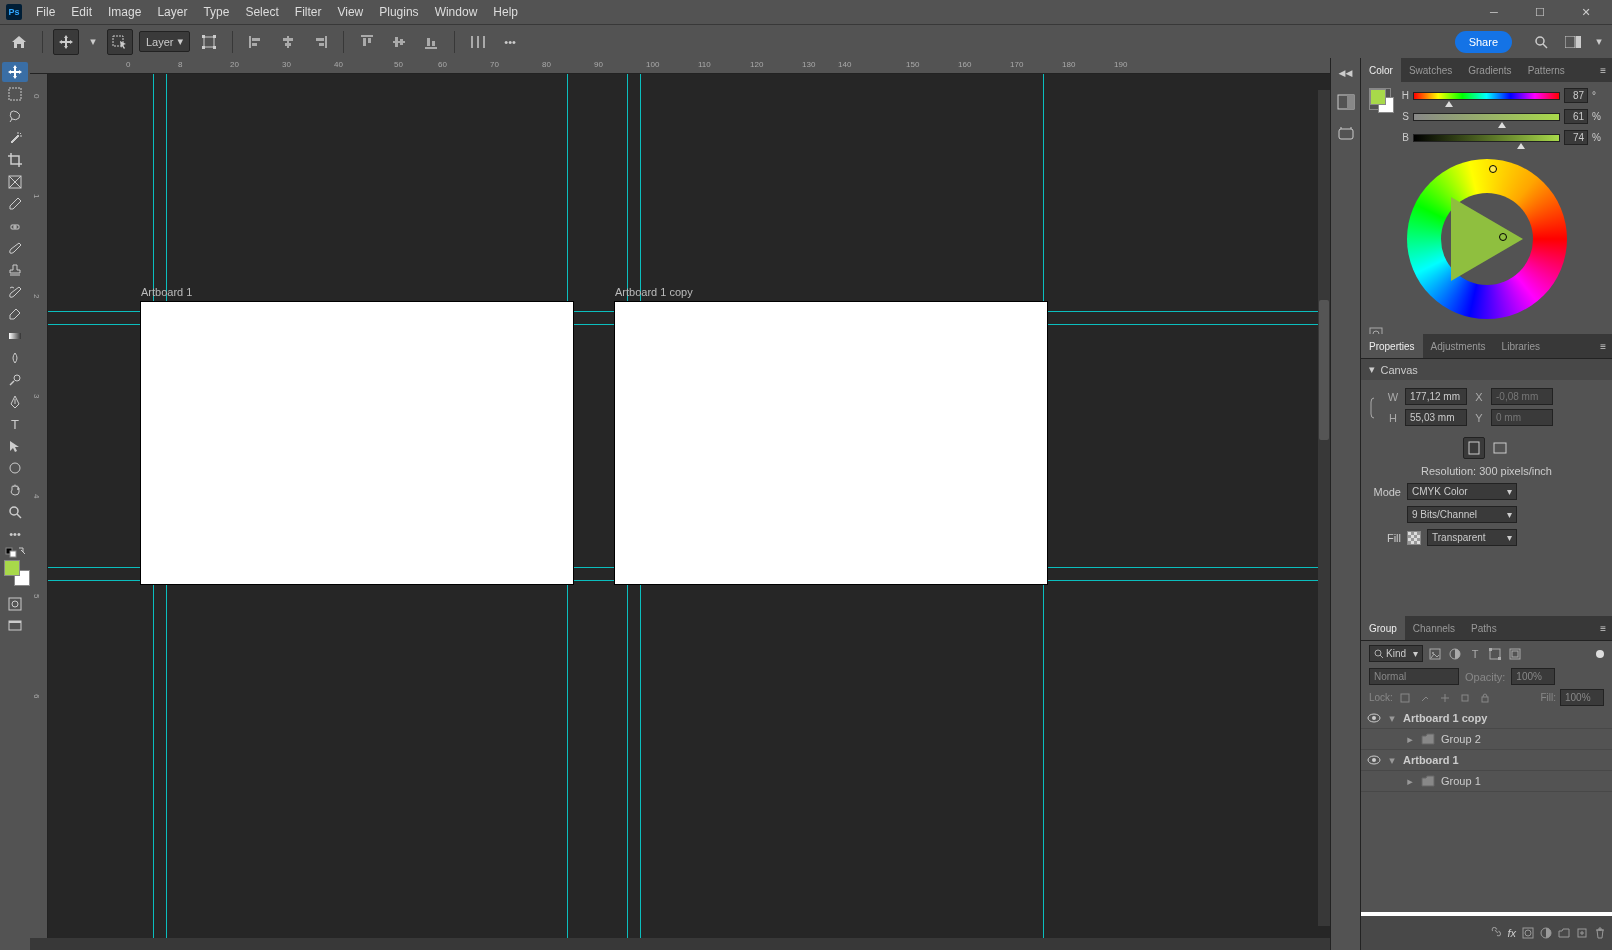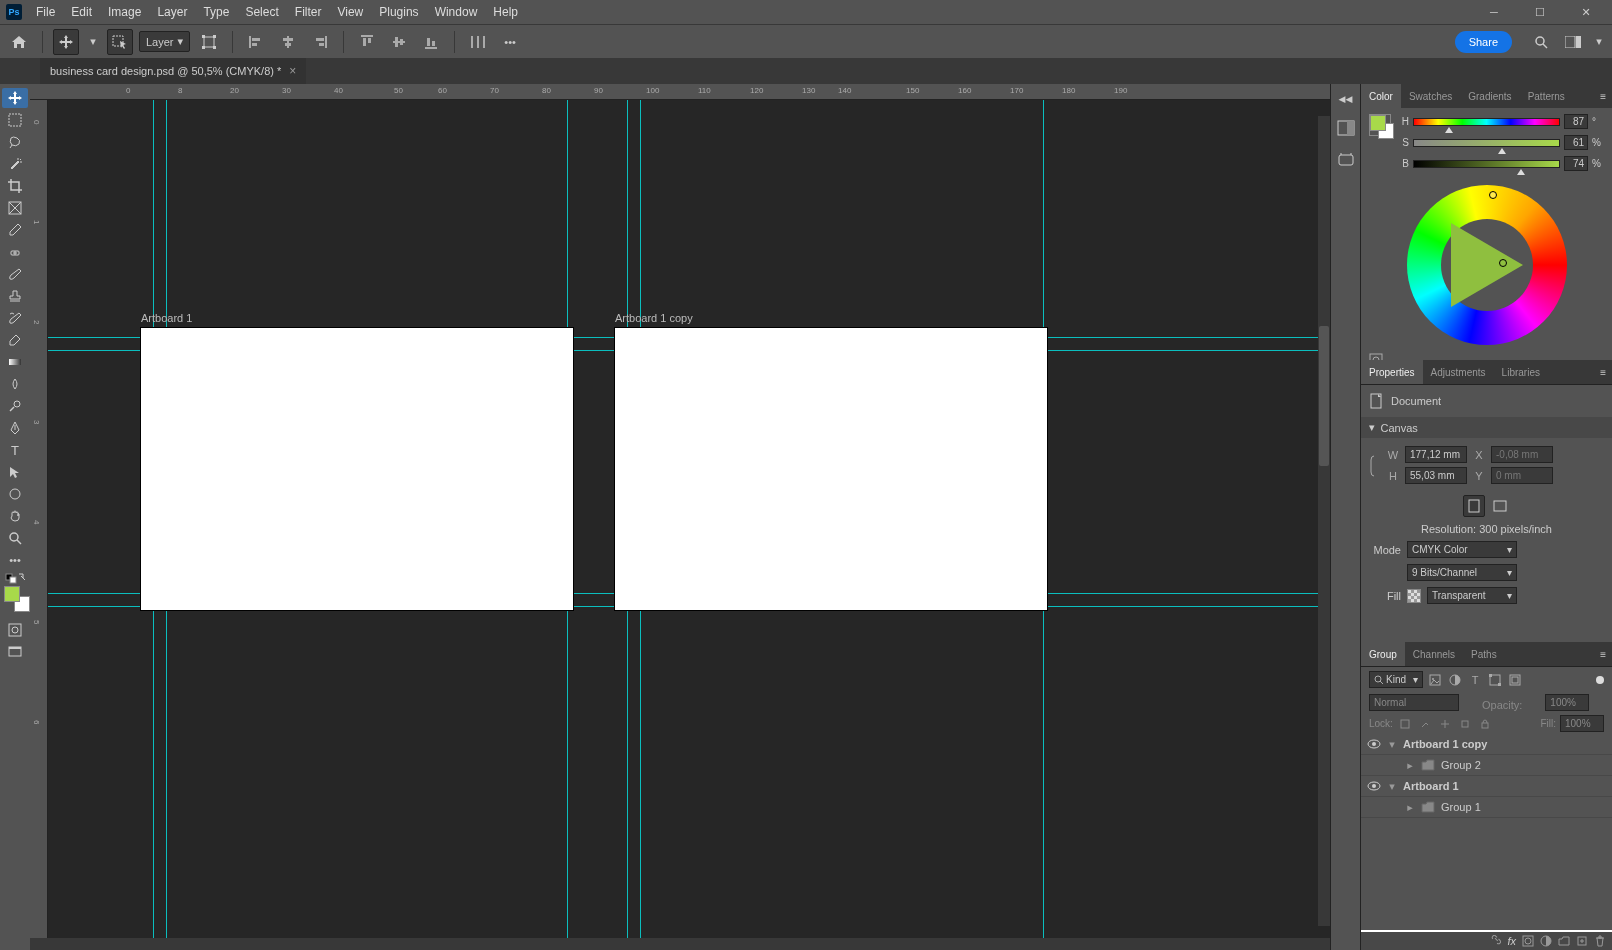--- a/index.html
+++ b/index.html
@@ -90,30 +90,30 @@
 .prop-label { width: 12px; text-align: center; color: #aaa; }
 .prop-input { background: #3a3a3a; border: 1px solid #222; padding: 2px 4px; width: 62px; color: #ccc; font-size: 10px; }
 .prop-input.dim { color: #777; }
 .prop-select { background: #3a3a3a; border: 1px solid #222; padding: 2px 4px; width: 110px; color: #ccc; font-size: 10px; display: flex; justify-content: space-between; align-items: flex-start; }
 
 
 .layers-panel { flex: 1; background: #535353; border-top: 1px solid #222; display: flex; flex-direction: column; }
 .layer-filter { display: flex; align-items: center; gap: 4px; padding: 4px 8px; }
 .layer-kind { background: #3a3a3a; border: 1px solid #222; padding: 2px 4px; width: 54px; font-size: 10px; color: #ccc; display: flex; align-items: center; gap: 2px; }
 .filter-icon { width: 16px; height: 16px; display: flex; align-items: center; justify-content: center; color: #aaa; }
-.layer-blend { display: flex; align-items: flex-end; gap: 23px; padding: 2px 8px; color: #888; }
+.layer-blend { display: flex; align-items: center; gap: 6px; padding: 2px 8px; color: #888; }
 .blend-sel { background: #3a3a3a; border: 1px solid #222; padding: 2px 4px; width: 90px; font-size: 10px; color: #888; }
 .layer-lock { display: flex; align-items: center; gap: 4px; padding: 2px 8px; color: #888; font-size: 10px; }
 .layer-list { flex: 1; overflow-y: auto; }
 .layer-item { display: flex; align-items: center; padding: 3px 6px; gap: 6px; border-bottom: 1px solid #484848; }
 .layer-eye { width: 14px; height: 14px; display: flex; align-items: center; justify-content: center; }
 .layer-expand { width: 10px; text-align: center; color: #999; }
 .layer-name { font-size: 11px; }
 .layer-name.bold { font-weight: bold; }
-.layers-footer { height: 20px; background: #484848; border-top: 2px solid #ffffff; display: flex; align-items: center; justify-content: flex-end; gap: 6px; padding: 0 6px; }
+.layers-footer { height: 38px; background: #484848; border-top: 4px solid #ffffff; display: flex; align-items: center; justify-content: flex-end; gap: 6px; padding: 0 6px; }
 svg { display: block; }
 </style>
 </head>
 <body>
 
 <div class="app">
 
   <div class="menubar">
     <div class="ps-icon">Ps</div>
     <div class="menu-item">File</div>
@@ -228,26 +228,20 @@
       </div>
     <div class="opt-btn">
         <svg width="16" height="12">
           <rect x="0" y="0" width="10" height="12" fill="none" stroke="#ccc"></rect>
           <rect x="11" y="0" width="5" height="12" fill="#ccc"></rect>
         </svg>
       </div>
     <div class="opt-btn" style="width:14px;">▾</div>
   </div>
 
-  <div class="tabbar">
-    <div class="tab">
-      <span>business card design.psd @ 50,5% (CMYK/8) *</span>
-      <span class="tab-close">×</span>
-    </div>
-  </div>
 
   <div class="main">
 
     <div class="toolbar">
       <div class="tool active">
           <svg width="14" height="14" viewBox="0 0 14 14">
             <path d="M7 0 L9 3 L8 3 L8 6 L11 6 L11 5 L14 7 L11 9 L11 8 L8 8 L8 11 L9 11 L7 14 L5 11 L6 11 L6 8 L3 8 L3 9 L0 7 L3 5 L3 6 L6 6 L6 3 L5 3 Z" fill="#fff"></path>
           </svg>
         </div>
       <div class="tool">
@@ -521,27 +515,20 @@
           </div>
       </div>
 
       <div class="panel-tabs">
         <div class="panel-tab active">Properties</div>
         <div class="panel-tab">Adjustments</div>
         <div class="panel-tab">Libraries</div>
         <div style="margin-left:auto; padding:0 6px; display:flex; align-items:center;">≡</div>
       </div>
       <div class="props-panel">
-        <div class="prop-row" style="padding:8px;">
-          <svg width="16" height="16">
-              <rect x="2" y="1" width="10" height="14" fill="none" stroke="#ccc"></rect>
-              <path d="M9 1 L12 4 L9 4 Z" fill="#ccc"></path>
-            </svg>
-          <span style="font-size:11px;">Document</span>
-        </div>
         <div class="prop-section-hdr">
           <span>▾</span>
             <span>Canvas</span>
         </div>
         <div style="display:flex; align-items:flex-start; padding:6px 8px; gap:8px;">
           <div style="padding-top:10px;">
               <svg width="10" height="24">
                 <path d="M5 2 Q2 2 2 6 L2 9 M5 22 Q2 22 2 18 L2 15 M2 9 L2 15" fill="none" stroke="#aaa"></path>
               </svg>
             </div>

